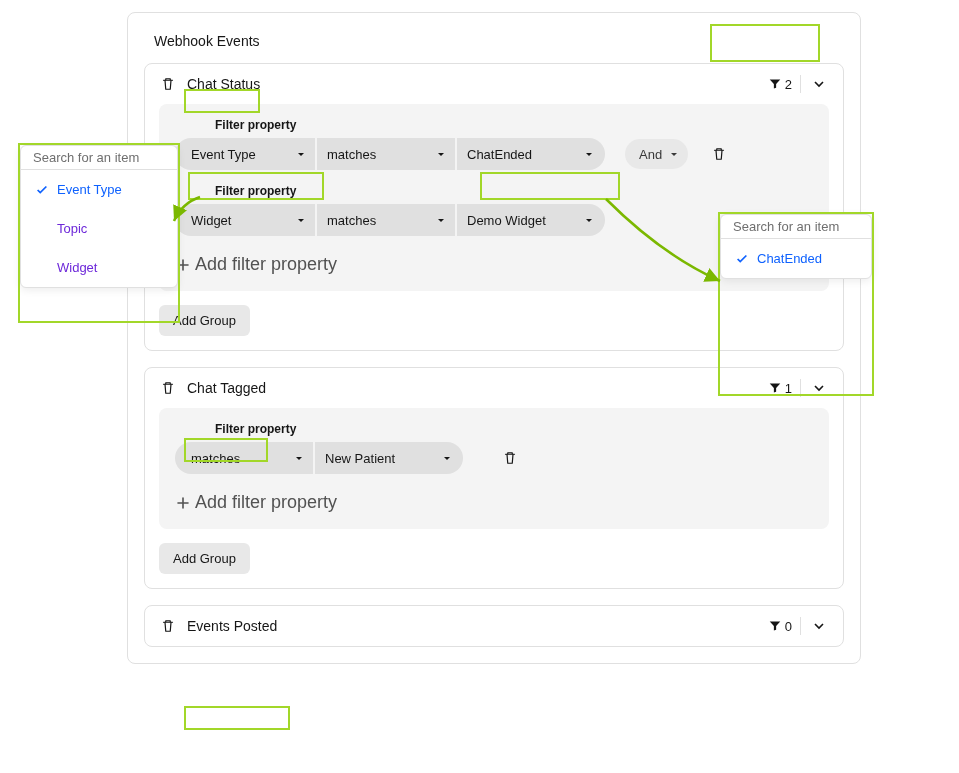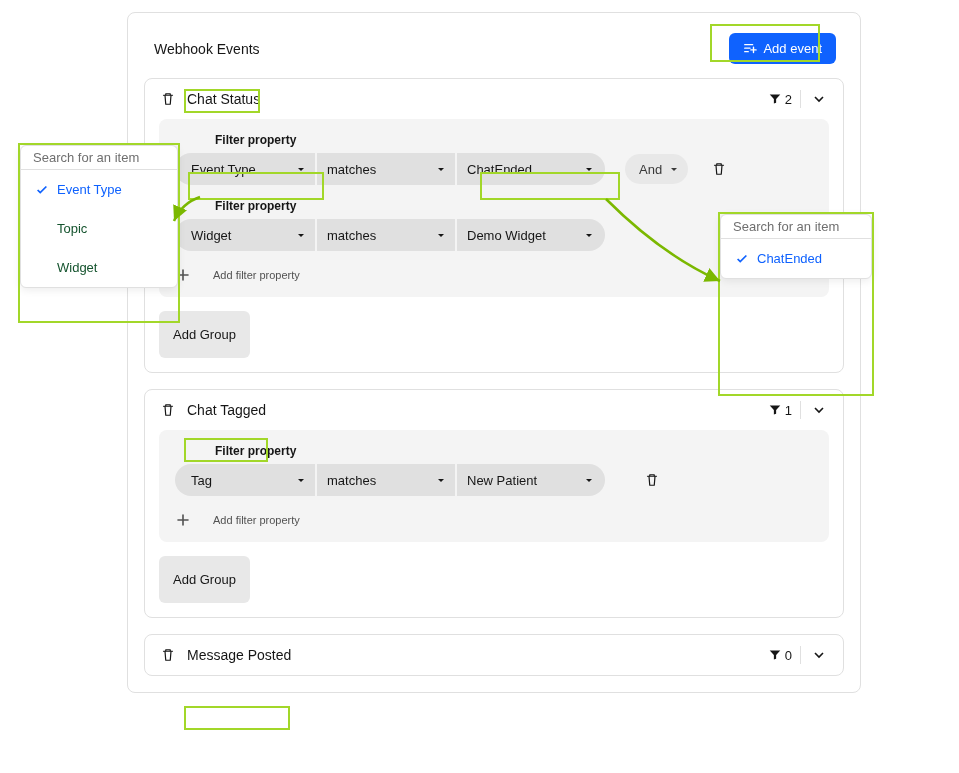--- a/index.html
+++ b/index.html
@@ -157,34 +157,34 @@
   .row-trash {
     margin-left: 20px;
     width: 18px; height: 18px;
     cursor: pointer;
     color: #161616;
     flex: 0 0 auto;
   }
   .add-filter {
     display: inline-flex;
     align-items: center;
-    gap: 24px;
-    font-size: 11px;
+    gap: 6px;
+    font-size: 18px;
     color: #525252;
     cursor: pointer;
     padding: 4px 2px;
   }
   .add-filter svg { width: 12px; height: 12px; }
 
   .add-group-btn {
     margin: 0 14px 14px 14px;
     background: #e8e8e8;
     border: none;
     border-radius: 6px;
-    padding: 16px 14px;
+    padding: 8px 14px;
     font-size: 13px;
     color: #161616;
     cursor: pointer;
   }
 
   
   .popover {
     position: absolute;
     background: #fff;
     border: 1px solid #e0e0e0;
@@ -195,21 +195,21 @@
   .popover .search {
     padding: 4px 12px;
     border-bottom: 1px solid #e0e0e0;
     color: #6f6f6f;
   }
   .popover .item {
     display: flex;
     align-items: center;
     gap: 8px;
     padding: 12px 14px;
-    color: #14532d;
+    color: #6d28d9;
     cursor: pointer;
   }
   .popover .item .check {
     width: 14px; height: 14px;
     color: #0f62fe;
     flex: 0 0 14px;
   }
   .popover .item.sel { color: #0f62fe; }
 
   .popover-left { left: 20px; top: 145px; width: 158px; }
@@ -228,27 +228,20 @@
   .trash svg, .row-trash svg { width: 100%; height: 100%; }
 </style>
 </head>
 <body>
 
 <div class="canvas">
 
   <div class="panel">
     <div class="panel-header">
       <div class="panel-title">Webhook Events</div>
-      <button class="add-event-btn">
-        <svg viewBox="0 0 16 16">
-            <path d="M2 3h9M2 7h6M2 11h4" stroke="#fff" stroke-width="1.6" stroke-linecap="round"></path>
-            <path d="M12 6v6M9 9h6" stroke="#fff" stroke-width="1.6" stroke-linecap="round"></path>
-          </svg>
-        <span>Add event</span>
-      </button>
     </div>
 
     <div class="event-card">
       <div class="event-card-header">
         <span class="trash">
           <svg viewBox="0 0 24 24">
               <path d="M6 7h12M9 7V5h6v2M8 7l1 12h6l1-12" fill="none" stroke="currentColor" stroke-width="1.6" stroke-linecap="round" stroke-linejoin="round"></path>
             </svg>
         </span>
         <span class="event-name">Chat Status</span>
@@ -362,26 +355,20 @@
                 <path d="M2 4l4 4 4-4" fill="none" stroke="currentColor" stroke-width="1.6"></path>
               </svg>
           </span>
         </div>
       </div>
 
       <div class="filters-block">
         <div class="filter-label">Filter property</div>
         <div class="filter-row">
           <div class="pill-group">
-            <button class="pill pill-wide">
-              <span>Tag</span>
-              <span class="caret"><svg viewBox="0 0 8 8">
-                    <path d="M1 2l3 3 3-3z" fill="currentColor"></path>
-                  </svg></span>
-            </button>
             <button class="pill pill-mid">
               <span>matches</span>
               <span class="caret"><svg viewBox="0 0 8 8">
                     <path d="M1 2l3 3 3-3z" fill="currentColor"></path>
                   </svg></span>
             </button>
             <button class="pill pill-val">
               <span>New Patient</span>
               <span class="caret"><svg viewBox="0 0 8 8">
                     <path d="M1 2l3 3 3-3z" fill="currentColor"></path>
@@ -406,21 +393,21 @@
       <button class="add-group-btn">Add Group</button>
     </div>
 
     <div class="event-card">
       <div class="event-card-header">
         <span class="trash">
           <svg viewBox="0 0 24 24">
               <path d="M6 7h12M9 7V5h6v2M8 7l1 12h6l1-12" fill="none" stroke="currentColor" stroke-width="1.6" stroke-linecap="round" stroke-linejoin="round"></path>
             </svg>
         </span>
-        <span class="event-name">Message Posted</span>
+        <span class="event-name">Events Posted</span>
         <div class="event-header-right">
           <span class="filter-count">
             <svg viewBox="0 0 16 16">
                 <path d="M1 2h14l-5.5 6v5l-3 1v-6z" fill="currentColor"></path>
               </svg>
             <span>0</span>
           </span>
           <span class="vr"></span>
           <span class="chev">
             <svg viewBox="0 0 12 12">

